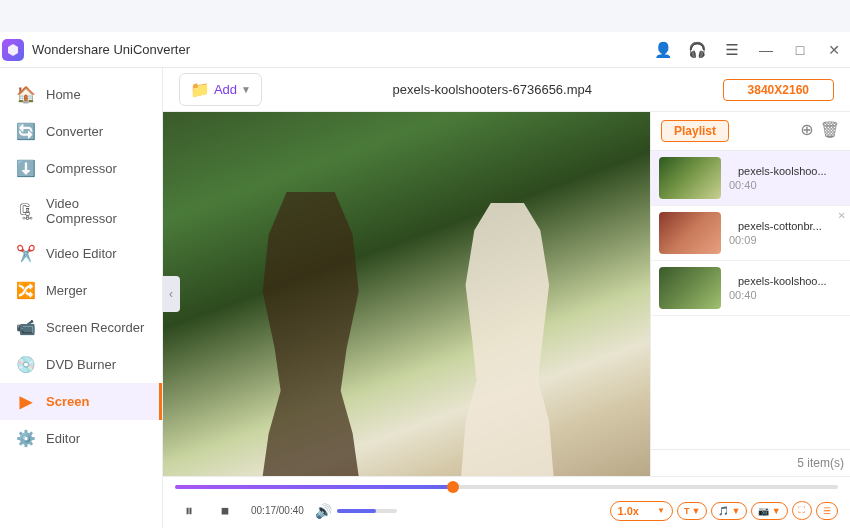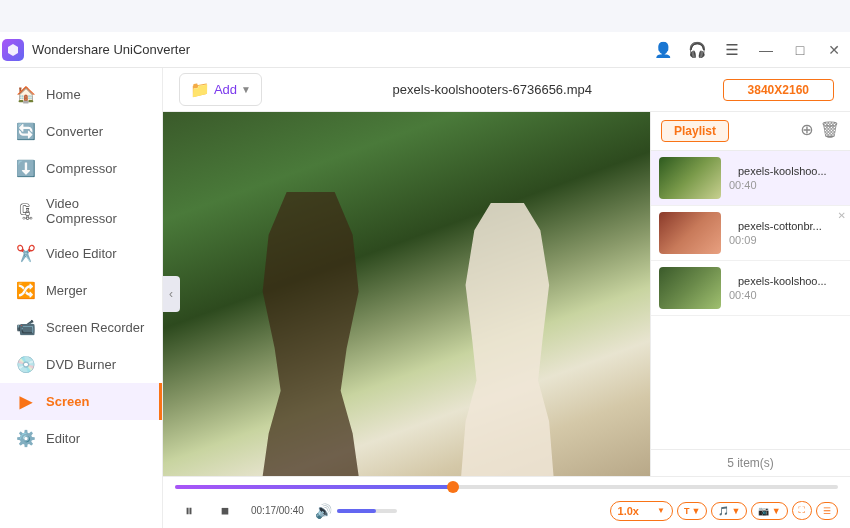--- a/index.html
+++ b/index.html
@@ -122,21 +122,21 @@
     .thumb-gradient-2 { background: linear-gradient(135deg, #8a3a2a 0%, #c87a5a 50%, #e8a080 100%); }
     .thumb-gradient-3 { background: linear-gradient(135deg, #5a2a3a 0%, #8a4a6a 50%, #c080a0 100%); }
     .thumb-gradient-4 { background: linear-gradient(135deg, #2a3a5a 0%, #4a6a8a 50%, #80a0c8 100%); }
     .thumb-gradient-5 { background: linear-gradient(135deg, #3a5a2a 0%, #6a8a4a 50%, #a0c070 100%); }
     .playlist-info { flex: 1; min-width: 0; }
     .playlist-name { font-size: 11px; color: #333; white-space: nowrap; overflow: hidden; text-overflow: ellipsis; font-weight: 500; padding-left: 9px; }
     .playlist-duration { font-size: 11px; color: #999; margin-top: 2px; }
     .close-item { position: absolute; right: 4px; top: 4px; color: #bbb; font-size: 10px; cursor: pointer; }
 
     .playlist-footer {
-      padding: 6px; text-align: center; font-size: 12px; color: #888; border-top: 1px solid #ececec;
+      padding: 6px; text-align: right; font-size: 12px; color: #888; border-top: 1px solid #ececec;
     }
 
     
     .controls-bar {
       height: 52px; background: #fff; border-top: 1px solid #ececec;
       display: flex; flex-direction: column; padding: 0 12px; flex-shrink: 0;
     }
     .progress-track {
       height: 4px; background: #e0e0e0; border-radius: 2px; margin: 8px 0 4px 0;
       position: relative; cursor: pointer;

